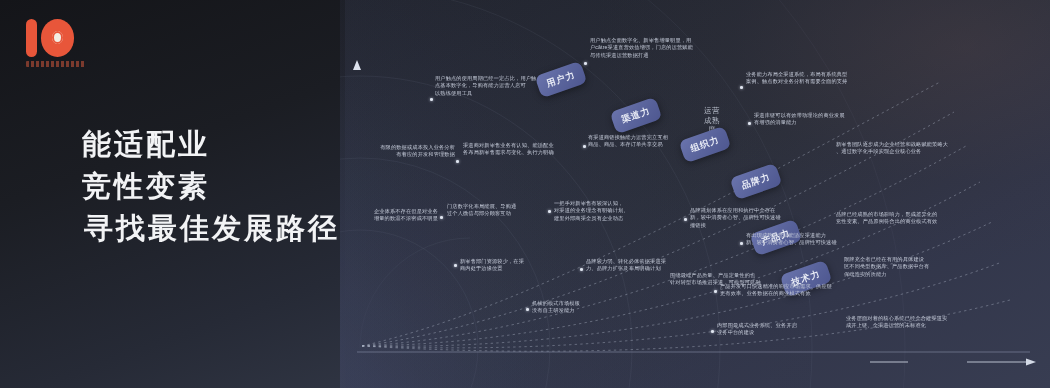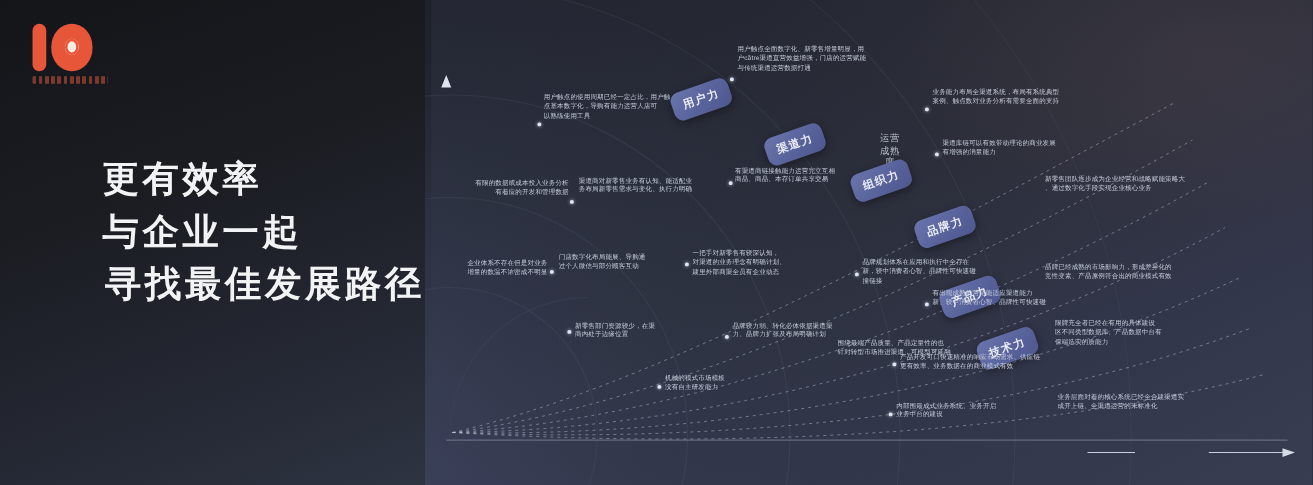--- a/index.html
+++ b/index.html
@@ -59,22 +59,22 @@
 
   <div id="logo">
     <div class="lg-wrap">
       <div class="bar"></div>
       <div class="oh"></div>
     </div>
     <div class="lg-sub"></div>
   </div>
 
   <div class="headline">
-    <div>更有效率</div>
-    <div>与企业一起</div>
+    <div>能适配业</div>
+    <div>竞性变素</div>
     <div class="l3">寻找最佳发展路径</div>
   </div>
 
   <div id="chart">
     <svg class="fan" viewBox="0 0 710 388">
       <defs>
         <radialGradient id="band" cx="3%" cy="97%" r="115%">
           <stop offset="0%" stop-color="#464d63" stop-opacity="0.55"></stop>
           <stop offset="55%" stop-color="#3b415a" stop-opacity="0.30"></stop>
           <stop offset="100%" stop-color="#2e3346" stop-opacity="0.05"></stop>

